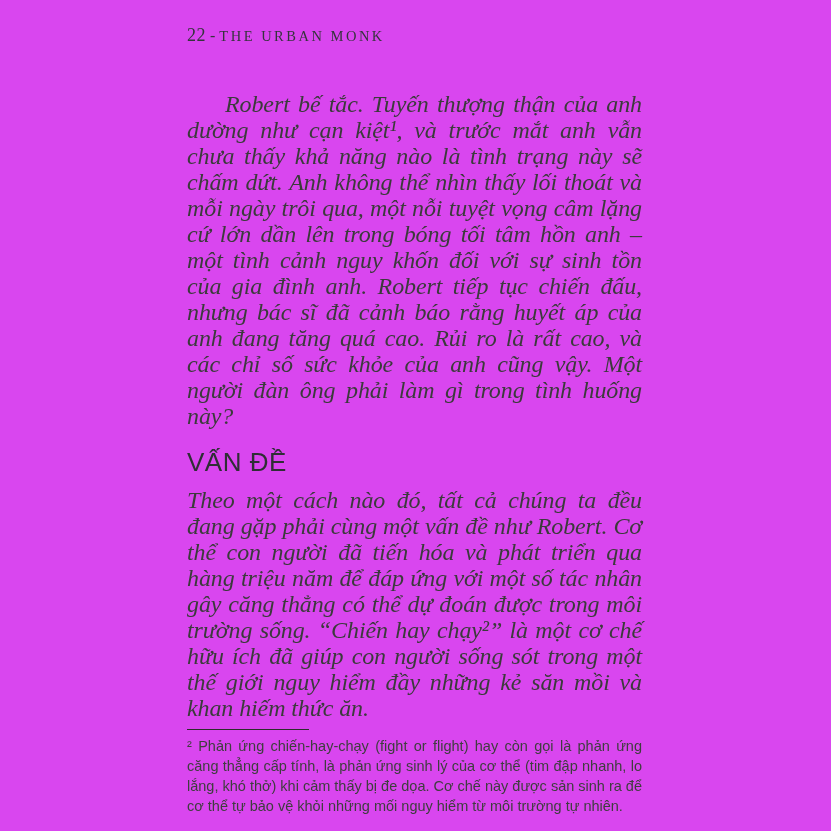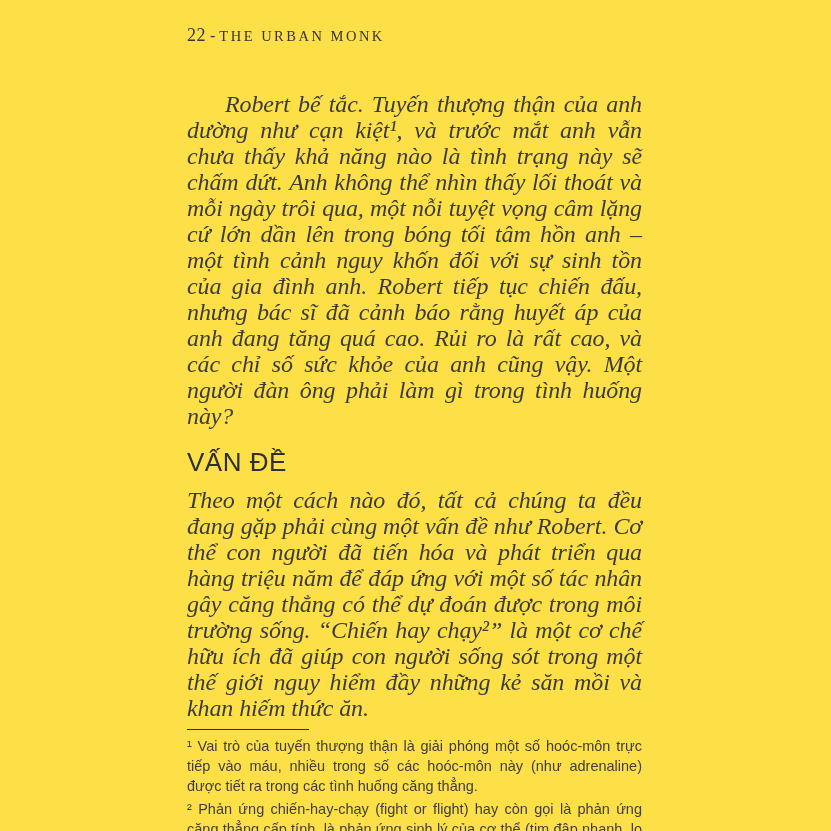--- a/index.html
+++ b/index.html
@@ -5,21 +5,21 @@
   * { margin: 0; padding: 0; box-sizing: border-box; }
   html, body { background: #ffffff; }
   body {
     width: 831px; height: 831px;
     font-family: "Liberation Serif", serif;
     overflow: hidden;
   }
   .page {
     position: relative;
     width: 831px; height: 831px;
-    background: #fde047;
+    background: #d946ef;
     padding: 24px 189px 0 187px;
     overflow: hidden;
   }
   
   .running-header {
     color: #34343c;
     white-space: nowrap;
     margin-bottom: 44px;
     line-height: 22px;
   }
@@ -85,17 +85,16 @@
     <p class="body indent">Robert bế tắc. Tuyến thượng thận của anh dường như cạn kiệt¹, và trước mắt anh vẫn chưa thấy khả năng nào là tình trạng này sẽ chấm dứt. Anh không thể nhìn thấy lối thoát và mỗi ngày trôi qua, một nỗi tuyệt vọng câm lặng cứ lớn dần lên trong bóng tối tâm hồn anh – một tình cảnh nguy khốn đối với sự sinh tồn của gia đình anh. Robert tiếp tục chiến đấu, nhưng bác sĩ đã cảnh báo rằng huyết áp của anh đang tăng quá cao. Rủi ro là rất cao, và các chỉ số sức khỏe của anh cũng vậy. Một người đàn ông phải làm gì trong tình huống này?</p>
 
     <h2 class="section">VẤN ĐỀ</h2>
 
     <p class="body">Theo một cách nào đó, tất cả chúng ta đều đang gặp phải cùng một vấn đề như Robert. Cơ thể con người đã tiến hóa và phát triển qua hàng triệu năm để đáp ứng với một số tác nhân gây căng thẳng có thể dự đoán được trong môi trường sống. “Chiến hay chạy²” là một cơ chế hữu ích đã giúp con người sống sót trong một thế giới nguy hiểm đầy những kẻ săn mồi và khan hiếm thức ăn.</p>
 
   </main>
 
   <footer class="footnotes">
     <hr class="fn-rule">
-    <p class="fn">¹ Vai trò của tuyến thượng thận là giải phóng một số hoóc-môn trực tiếp vào máu, nhiều trong số các hoóc-môn này (như adrenaline) được tiết ra trong các tình huống căng thẳng.</p>
     <p class="fn">² Phản ứng chiến-hay-chạy (fight or flight) hay còn gọi là phản ứng căng thẳng cấp tính, là phản ứng sinh lý của cơ thể (tim đập nhanh, lo lắng, khó thở) khi cảm thấy bị đe dọa. Cơ chế này được sản sinh ra để cơ thể tự bảo vệ khỏi những mối nguy hiểm từ môi trường tự nhiên.</p>
   </footer>
 
 </div>
 
 </body></html>

